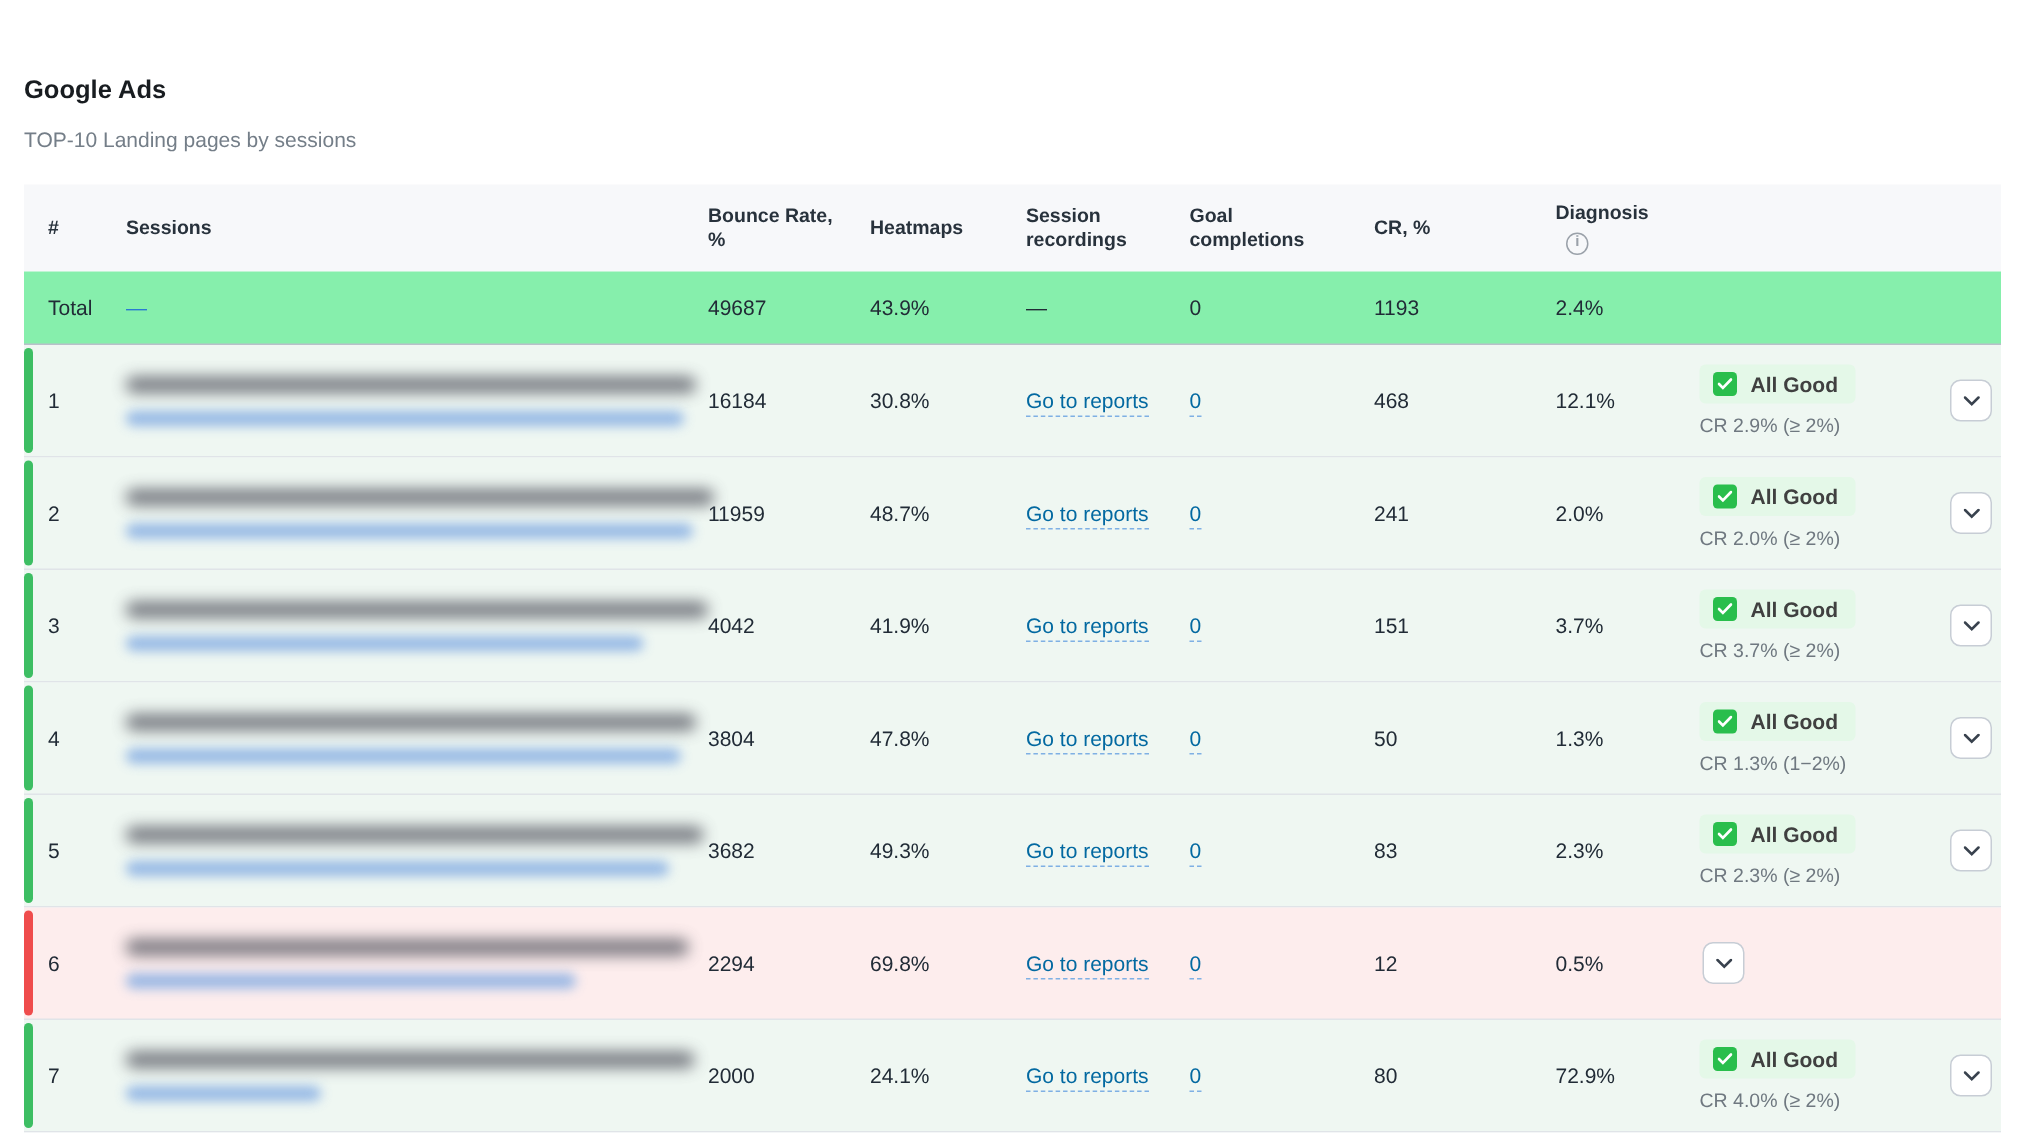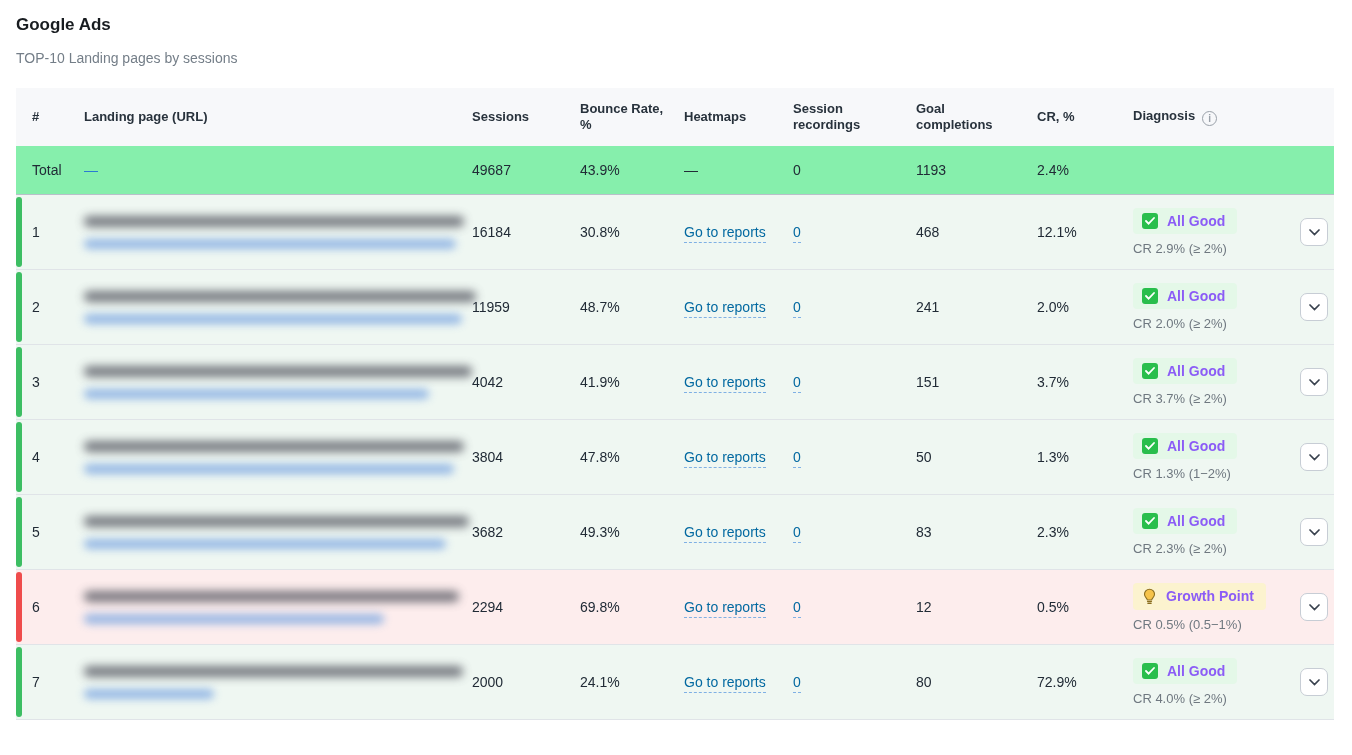--- a/index.html
+++ b/index.html
@@ -5,21 +5,21 @@
   * { margin:0; padding:0; box-sizing:border-box; }
   html,body { background:#ffffff; }
   body {
     width:1352px; height:755px; overflow:hidden;
     font-family:"Liberation Sans","DejaVu Sans",sans-serif;
     color:#212b36;
   }
   .page { padding:14px 16px 0 16px; }
 
   
-  .page-title { font-size:17px; font-weight:700; color:#181c20; line-height:22px; }
+  .page-title { font-size:17px; font-weight:700; color:#181c20; line-height:22px;margin-top:35px; }
   .page-subtitle { font-size:14px; color:#747e88; margin-top:13px; line-height:18px; }
 
   
   .legend { display:flex; align-items:center; gap:28px; margin-top:21px; height:18px; }
   .legend-item { display:flex; align-items:center; gap:8px; font-size:14px; color:#3c4650; }
   .legend-dot { width:10px; height:10px; border-radius:50%; display:inline-block; }
 
   
   .table { margin-top:21px; width:1318px; }
   .grid-row {
@@ -64,21 +64,21 @@
   .link {
     color:#0369a1; text-decoration:none; cursor:pointer;
     border-bottom:1px dashed #7fb0e4; padding-bottom:2px;
   }
 
   
   .diag-cell { display:flex; flex-direction:column; align-items:flex-start; gap:7px; }
   .diag-badge {
     display:inline-flex; align-items:center; gap:9px;
     padding:5px 12px 5px 9px; border-radius:4px;
-    font-size:14px; font-weight:700; color:#8b5cf6;
+    font-size:14px; font-weight:700; color:#404040;
   }
   .diag-badge.good { background:#e4f8e8; }
   .diag-badge.warn { background:#fcf3cf; }
   .check-icon {
     width:16px; height:16px; background:#29be4c; border-radius:3px;
     display:inline-flex; align-items:center; justify-content:center;
   }
   .bulb-icon { width:15px; height:17px; display:inline-block; }
   .diag-note { font-size:13px; color:#6f7880; }
 
@@ -96,21 +96,20 @@
 <div class="page">
 
   <div class="page-title">Google Ads</div>
   <div class="page-subtitle">TOP-10 Landing pages by sessions</div>
 
 
   <div class="table">
 
     <div class="grid-row thead">
       <div class="cell cell-num">#</div>
-      <div class="cell">Landing page (URL)</div>
       <div class="cell">Sessions</div>
       <div class="cell">Bounce Rate, %</div>
       <div class="cell">Heatmaps</div>
       <div class="cell">Session recordings</div>
       <div class="cell">Goal completions</div>
       <div class="cell">CR, %</div>
       <div class="cell">
         <span>Diagnosis</span><span class="info-icon">i</span>
       </div>
       <div class="cell"></div>
@@ -300,32 +299,20 @@
       <div class="cell landing-cell">
         <div class="blur-title" style="width:375px"></div>
         <div class="blur-url" style="width:300px"></div>
       </div>
       <div class="cell">2294</div>
       <div class="cell">69.8%</div>
       <div class="cell"><a class="link">Go to reports</a></div>
       <div class="cell"><a class="link">0</a></div>
       <div class="cell">12</div>
       <div class="cell">0.5%</div>
-      <div class="cell diag-cell">
-        <span class="diag-badge warn">
-          <span class="bulb-icon">
-            <svg width="15" height="17" viewBox="0 0 15 17">
-              <path d="M7.5 1.2a5 5 0 0 1 5 5c0 1.8-.9 2.9-1.8 3.9-.6.7-1 1.2-1.1 1.9H5.4c-.1-.7-.5-1.2-1.1-1.9-.9-1-1.8-2.1-1.8-3.9a5 5 0 0 1 5-5z" fill="#f6c34a" stroke="#8a6d1f" stroke-width="1.1"></path>
-              <path d="M5.5 13.6h4M5.9 15.4h3.2" stroke="#8a6d1f" stroke-width="1.2" stroke-linecap="round"></path>
-            </svg>
-          </span>
-          <span>Growth Point</span>
-        </span>
-        <span class="diag-note">CR 0.5% (0.5−1%)</span>
-      </div>
       <div class="cell">
         <button class="expand-btn">
           <svg width="11" height="7" viewBox="0 0 11 7">
               <path d="M1 1l4.5 4.5L10 1" stroke="#39424e" stroke-width="1.7" fill="none" stroke-linecap="round"></path>
             </svg>
         </button>
       </div>
     </div>
 
     <div class="grid-row data-row good">

